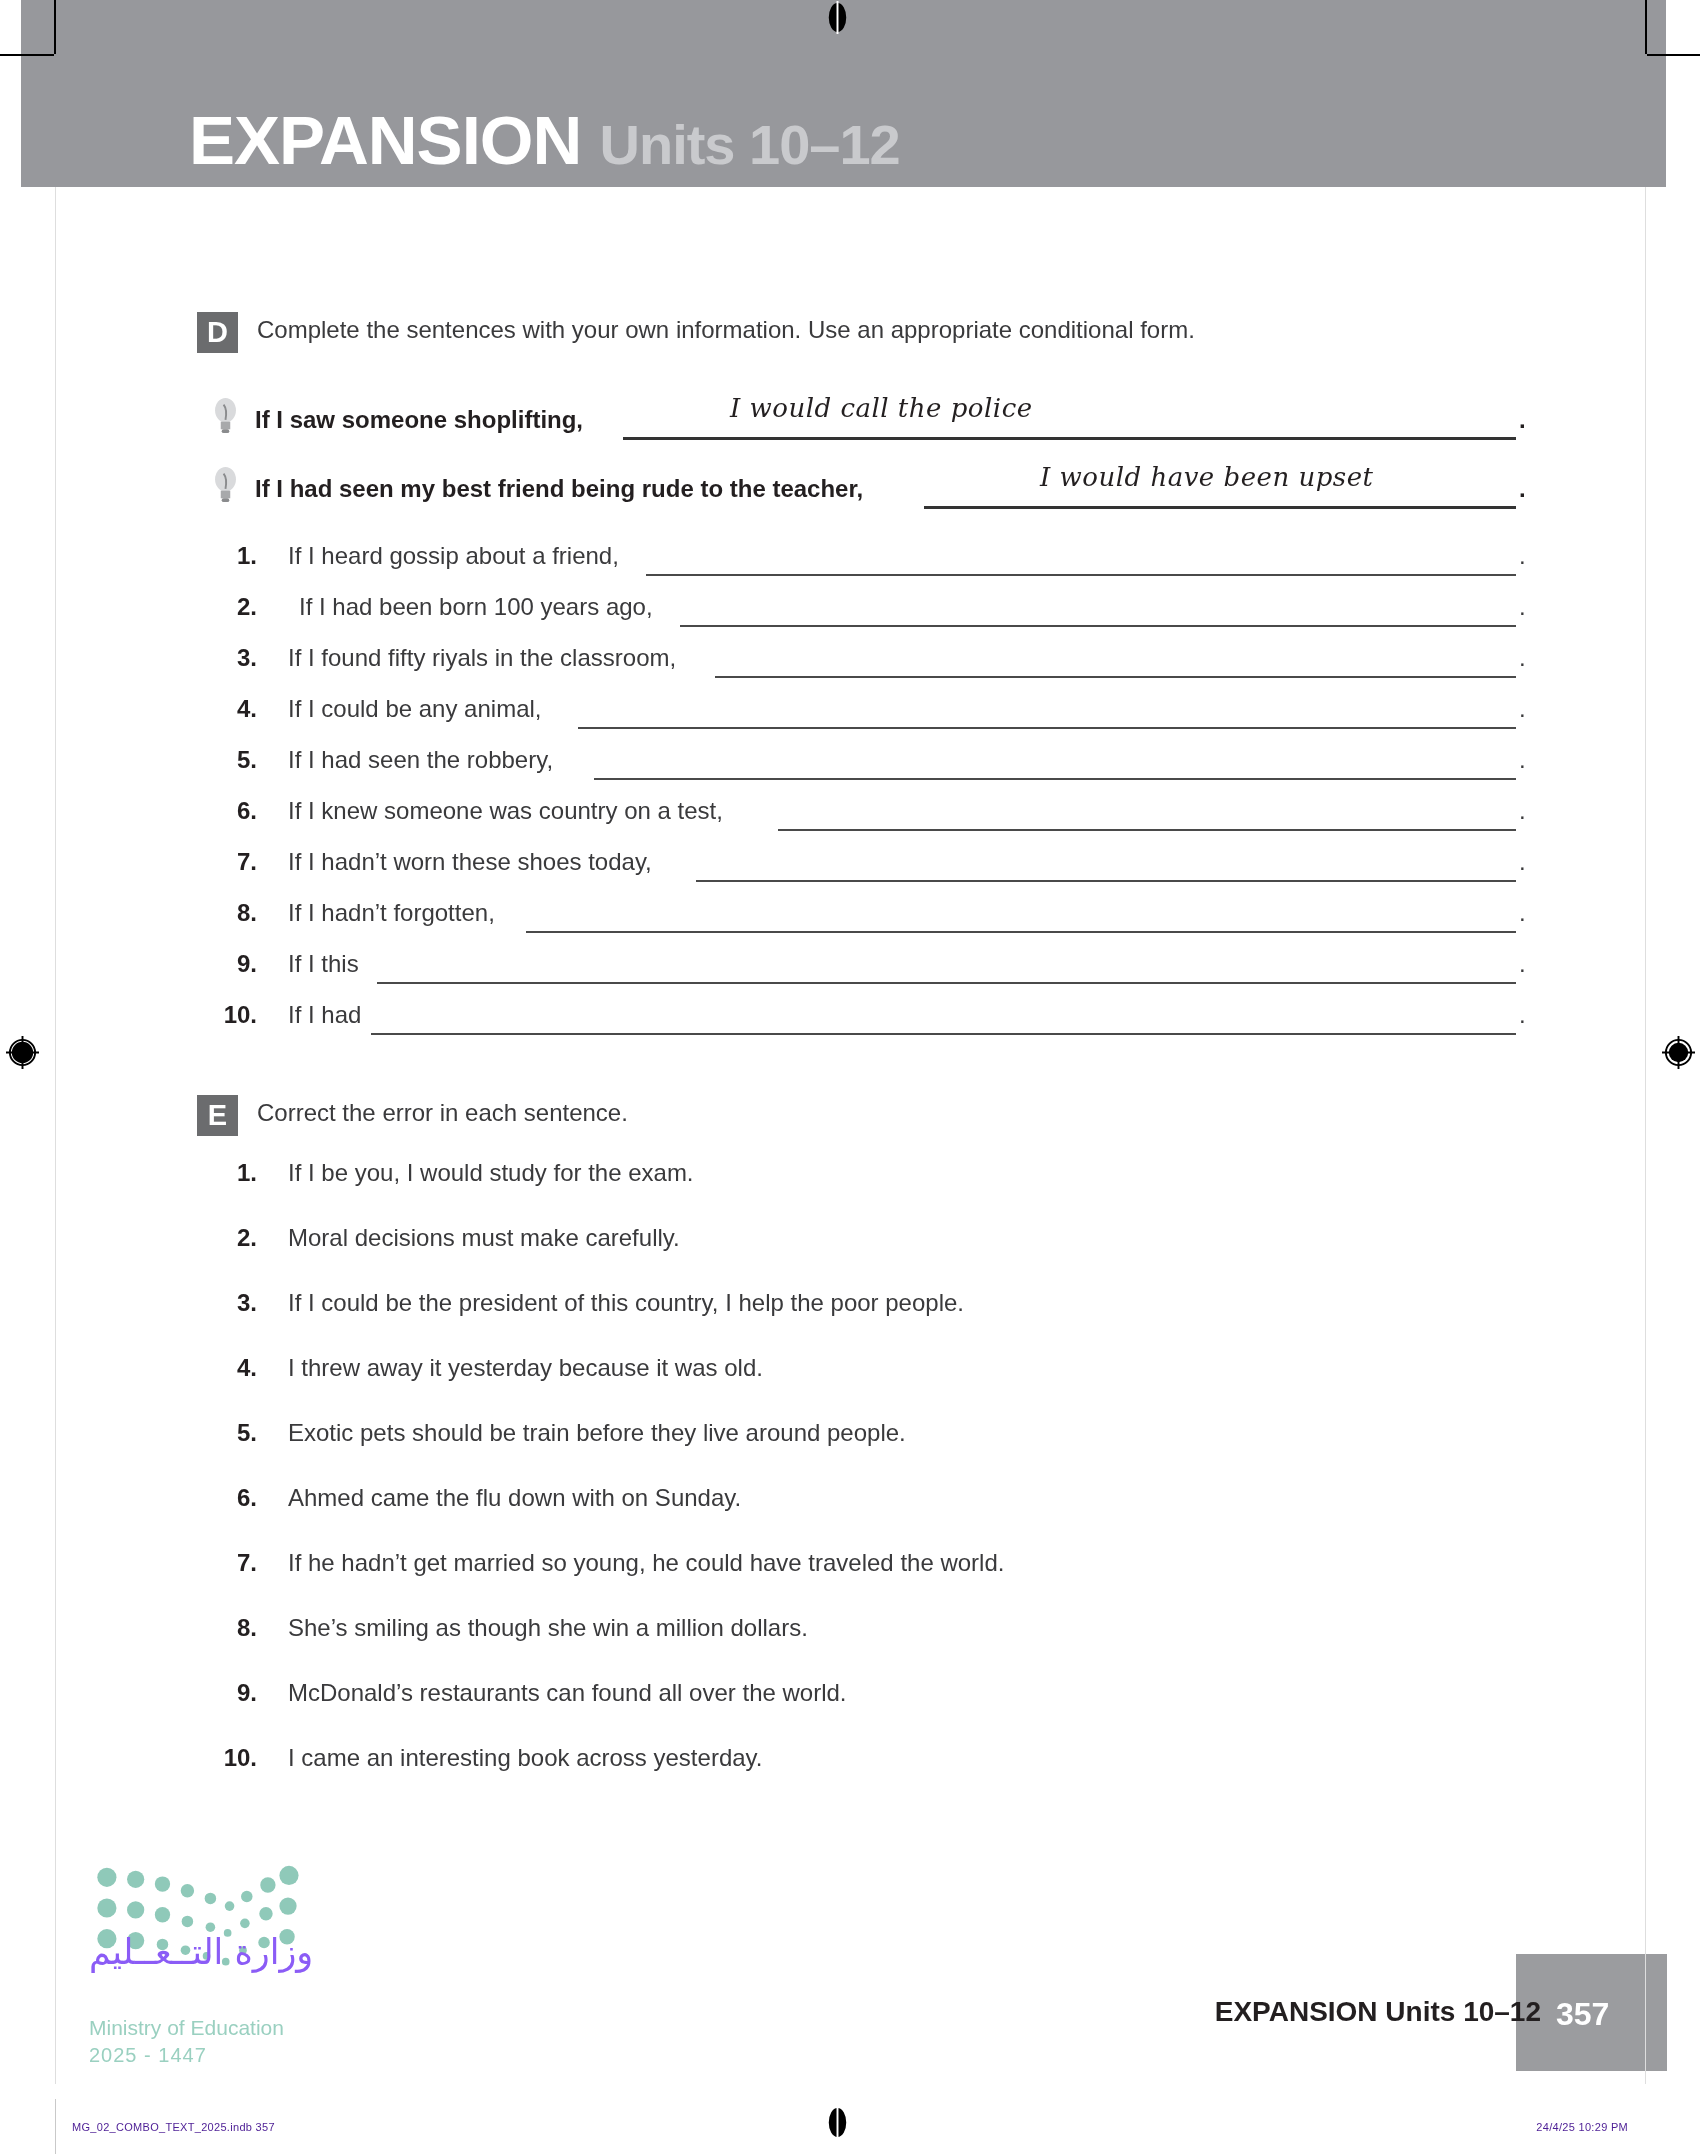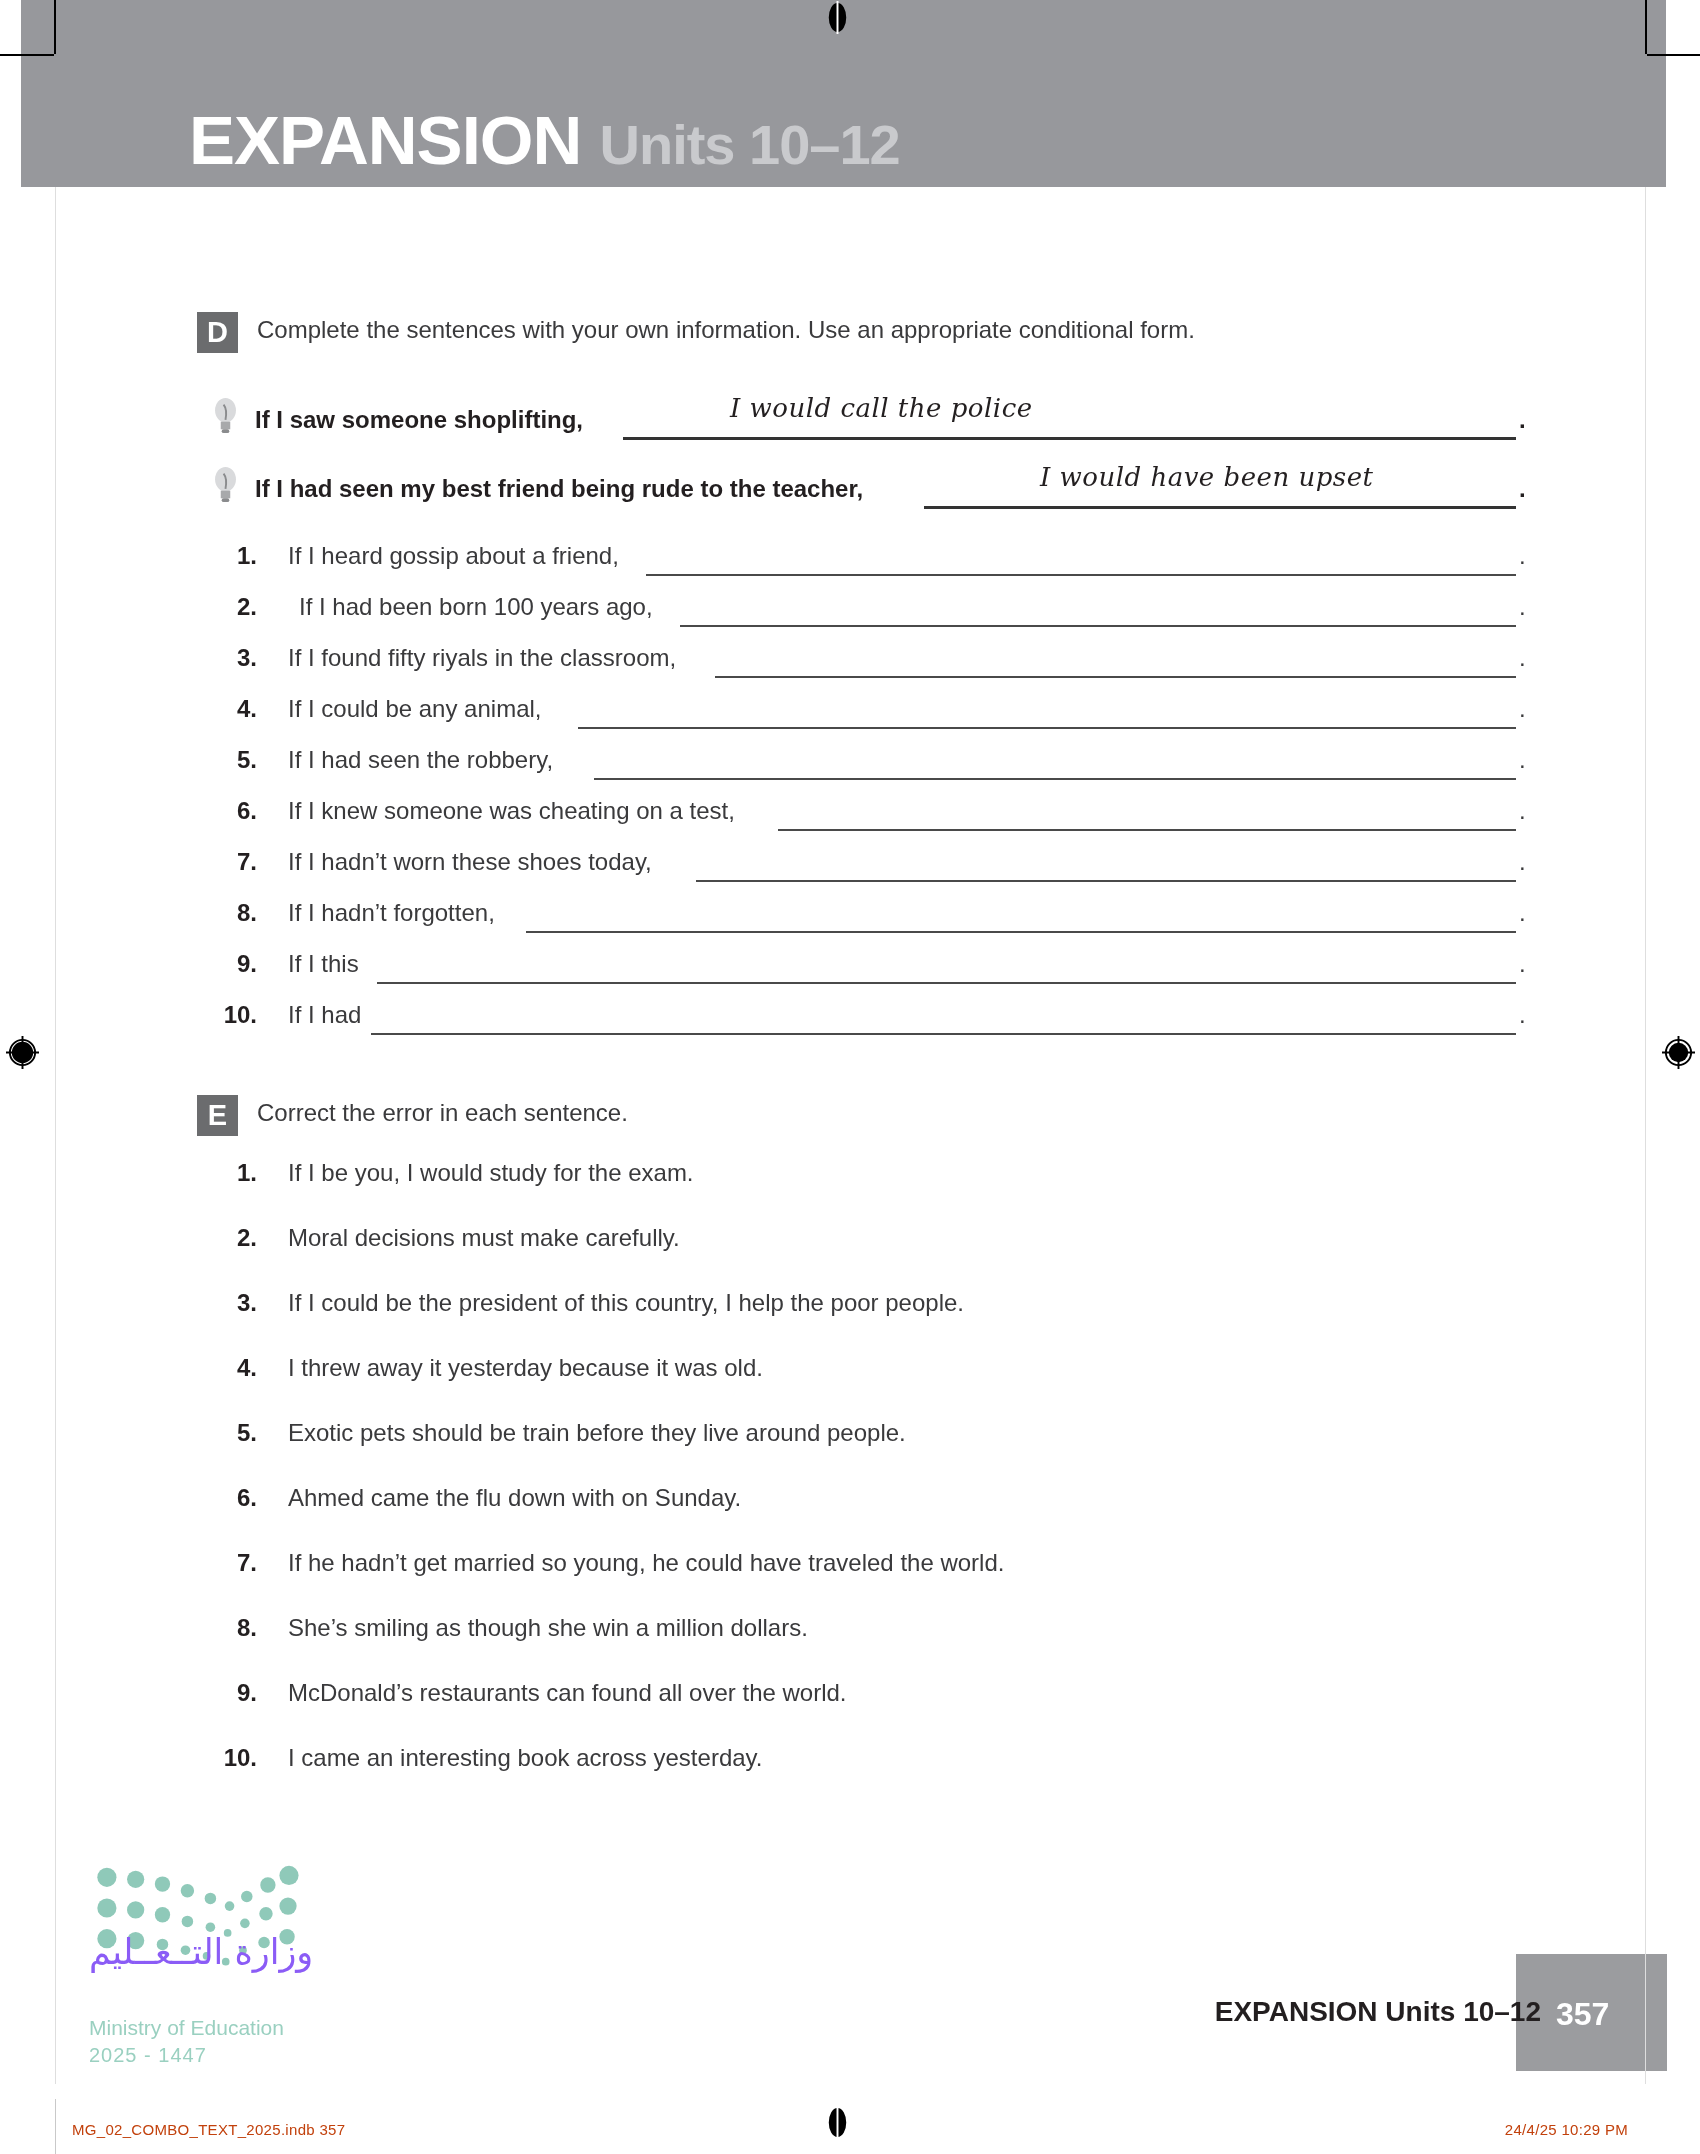--- a/index.html
+++ b/index.html
@@ -83,21 +83,21 @@
     position:absolute;right:159px;top:1996px;font-size:28px;font-weight:bold;
     color:#231f20;white-space:nowrap;
   }
   .pagebox{
     position:absolute;left:1516px;top:1954px;width:151px;height:117px;background:#9b9c9f;
   }
   .pagenum{
     position:absolute;left:1556px;top:1996px;font-size:32px;font-weight:bold;color:#ffffff;
   }
 
-  .printline{position:absolute;top:2121px;font-size:15px;color:#c2410c;letter-spacing:0.3px;}
+  .printline{position:absolute;top:2121px;font-size:11px;color:#4c1d95;letter-spacing:0.3px;}
   .printline.left{left:72px;}
   .printline.right{right:72px;}
   .bottom-rule{position:absolute;left:55px;top:2099px;width:1px;height:56px;background:#c9c9c9;}
 </style>
 </head>
 <body>
 
 <div class="crop v" style="left:54px;top:0;height:54px;"></div>
 <div class="crop h" style="left:0;top:54px;width:54px;"></div>
 <div class="crop v" style="left:1645px;top:0;height:54px;"></div>
@@ -206,21 +206,21 @@
     <span class="dot" style="left:1519px;">.</span>
   </div>
   <div class="num-row">
     <span class="num" style="left:211px;">5.</span>
     <span class="num-text" style="left:288px;">If I had seen the robbery,</span>
     <div class="blank" style="left:594px;top:37px;width:922px;"></div>
     <span class="dot" style="left:1519px;">.</span>
   </div>
   <div class="num-row">
     <span class="num" style="left:211px;">6.</span>
-    <span class="num-text" style="left:288px;">If I knew someone was cheating on a test,</span>
+    <span class="num-text" style="left:288px;">If I knew someone was country on a test,</span>
     <div class="blank" style="left:778px;top:37px;width:738px;"></div>
     <span class="dot" style="left:1519px;">.</span>
   </div>
   <div class="num-row">
     <span class="num" style="left:211px;">7.</span>
     <span class="num-text" style="left:288px;">If I hadn’t worn these shoes today,</span>
     <div class="blank" style="left:696px;top:37px;width:820px;"></div>
     <span class="dot" style="left:1519px;">.</span>
   </div>
   <div class="num-row">

